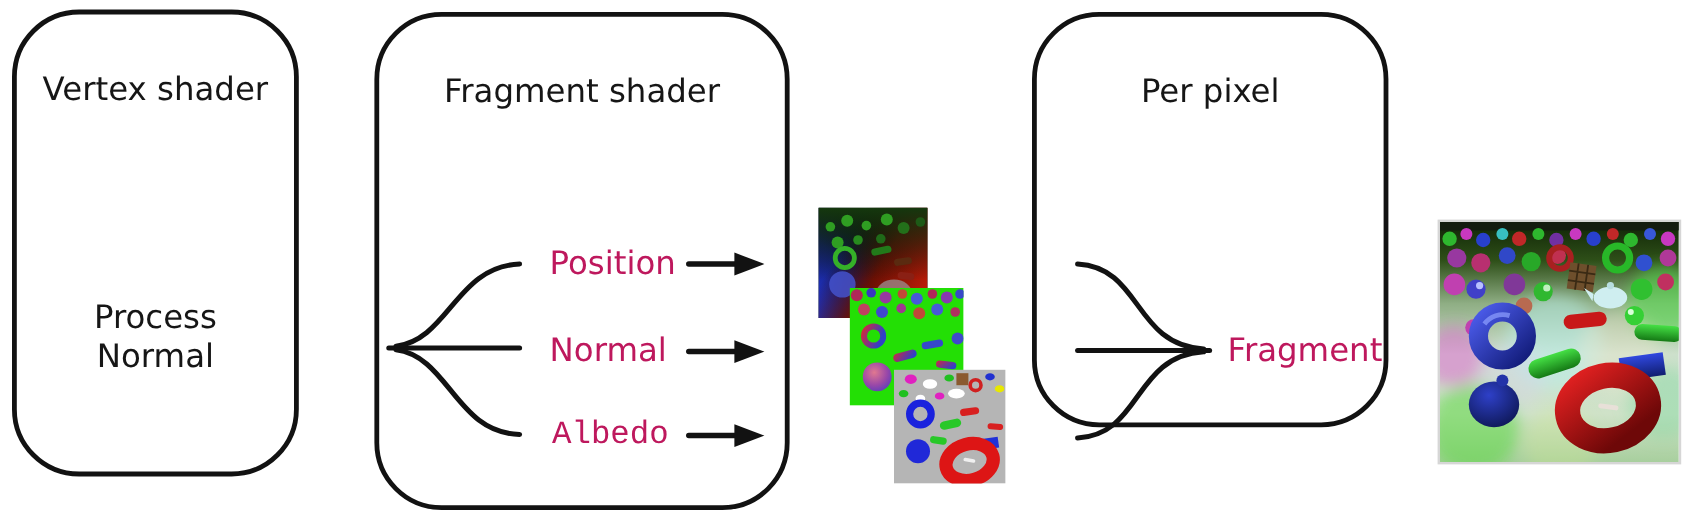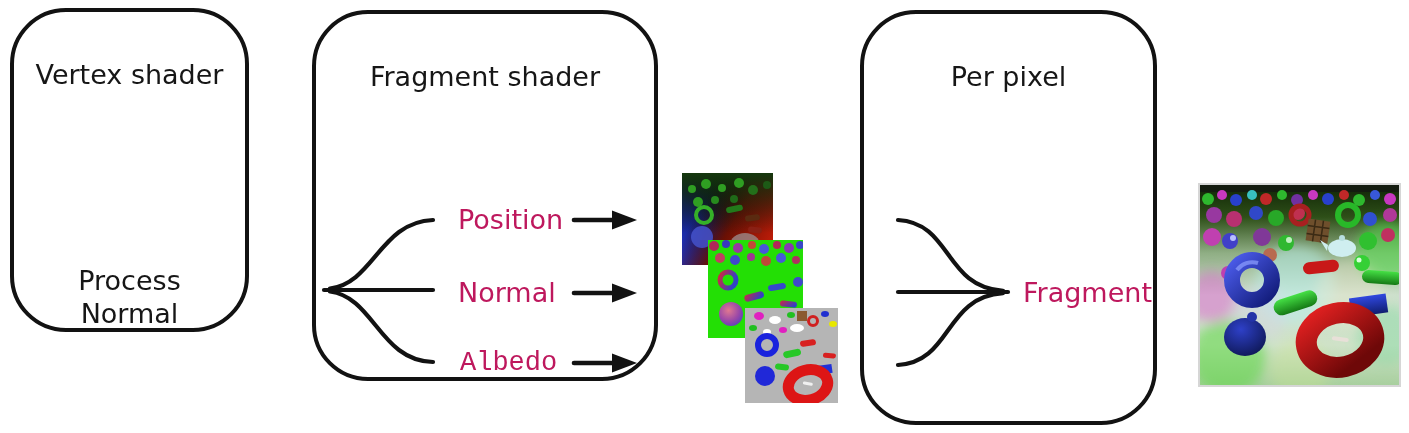--- a/index.html
+++ b/index.html
@@ -12,35 +12,35 @@
     color: #141414;
     overflow: hidden;
   }
   .box {
     position: absolute;
     border: 4px solid #121212;
     border-radius: 56px;
     background: #ffffff;
     box-sizing: border-box;
   }
-  #box-vertex   { left: 10px;  top: 8px;  width: 239px; height: 324px; }
-  #box-fragment { left: 312px; top: 10px; width: 346px; height: 371px; padding-left: 24px; }
-  #box-perpixel { left: 860px; top: 10px; width: 297px; height: 415px; text-decoration: underline; }
+  #box-vertex   { left: 10px;  top: 8px;  width: 239px; height: 389px; }
+  #box-fragment { left: 312px; top: 10px; width: 346px; height: 415px; padding-left: 24px; }
+  #box-perpixel { left: 860px; top: 10px; width: 297px; height: 346px; text-decoration: underline; }
   .box-title {
     position: absolute;
     left: 0; right: 0; top: 48px;
     text-align: center;
     font-size: 27px;
     line-height: 30px;
     color: #161616;
     white-space: nowrap;
   }
   .box-body {
     position: absolute;
-    left: 0; right: 0; top: 252px;
+    left: 0; right: 0; top: 236px;
     text-align: center;
     font-size: 27px;
     line-height: 33px;
     color: #161616;
   }
   .flow-label {
     position: absolute;
     font-size: 27px;
     line-height: 32px;
     color: #be185d;

